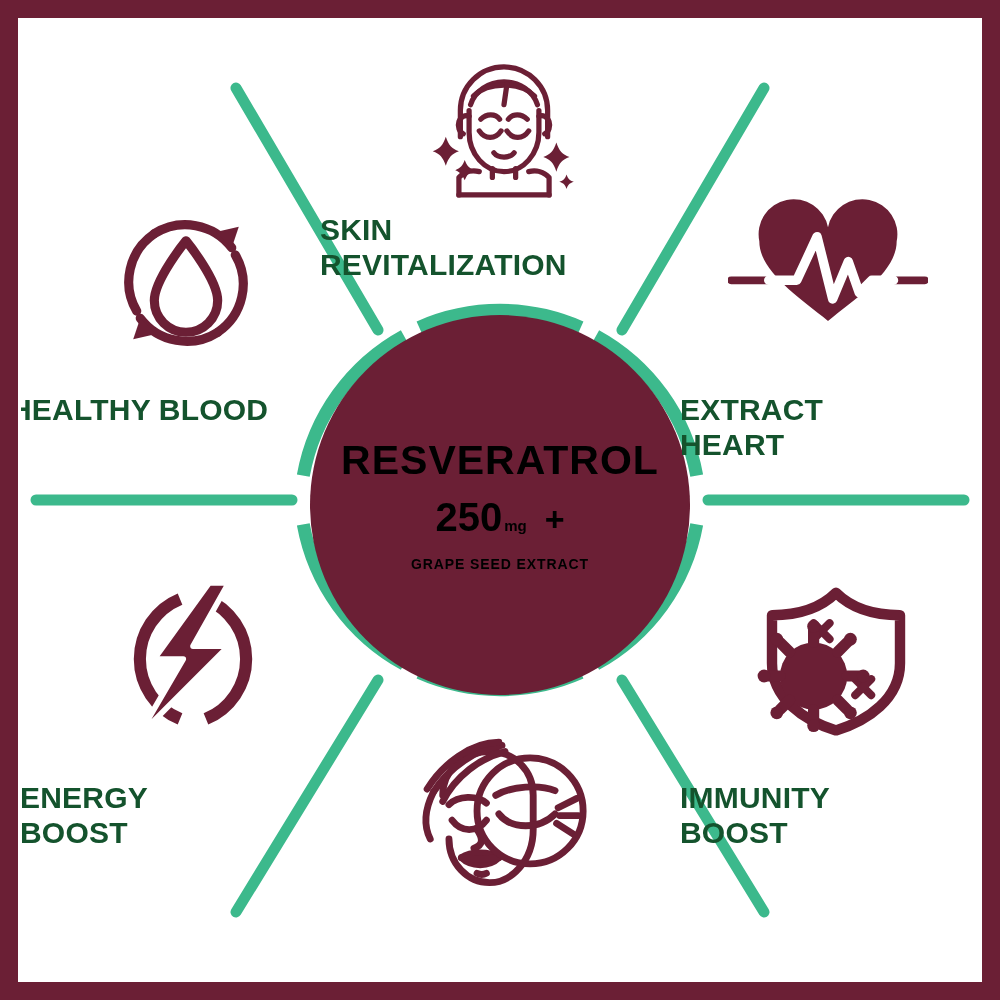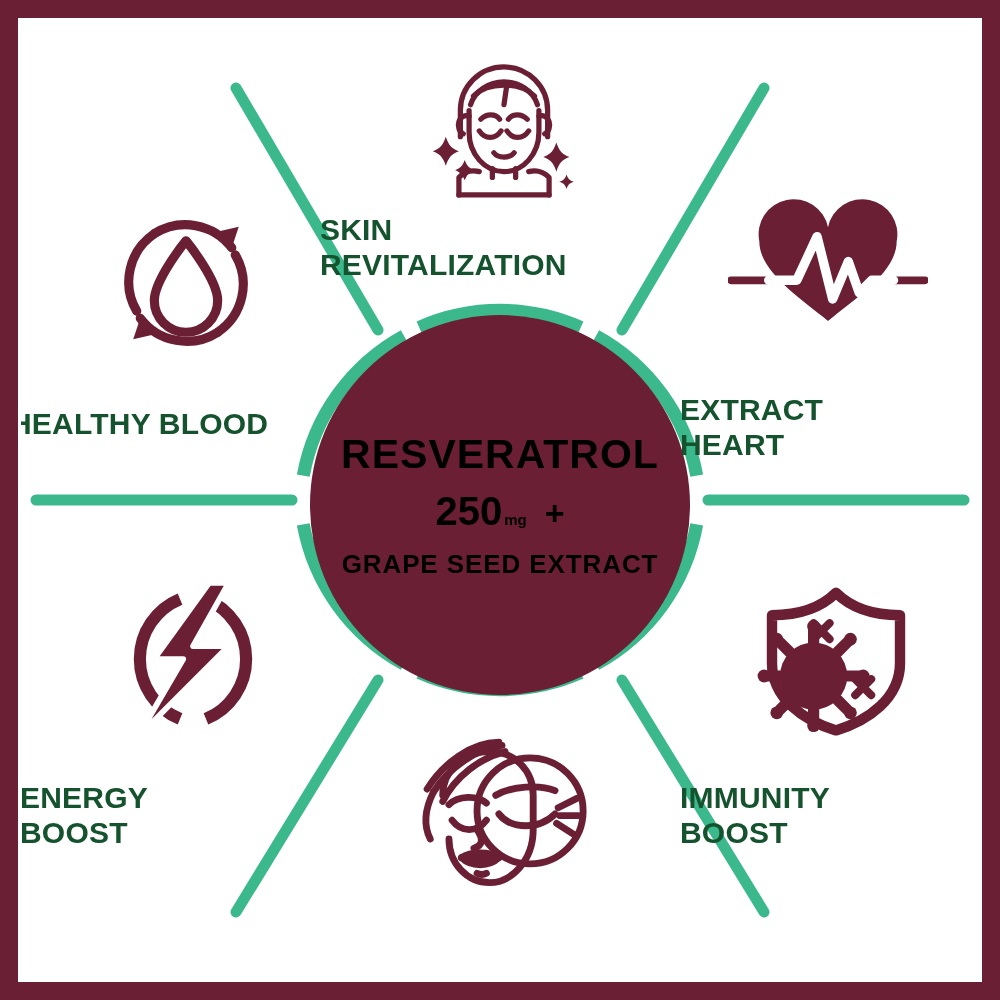--- a/index.html
+++ b/index.html
@@ -45,34 +45,34 @@
     line-height:1; margin-bottom:16px;
   }
   .c-dose{
     font-size:40px; font-weight:700; line-height:1;
     display:flex; align-items:baseline; justify-content:center;
     margin-bottom:20px;
   }
   .c-dose .unit{ font-size:15px; font-weight:600; margin-left:2px; }
   .c-dose .plus{ font-size:34px; font-weight:700; margin-left:18px; }
   .c-sub{
-    font-size:26px; font-weight:600; letter-spacing:0.9px; line-height:1;
+    font-size:14px; font-weight:600; letter-spacing:0.9px; line-height:1;
   }
 
   
   .label{
     position:absolute;
     text-align:left;
     color:#14532d;
     font-size:30px; font-weight:700;
     letter-spacing:0.2px;
     line-height:1.18;
   }
   .lbl-skin-revitalization{ left:320px; top:212px; width:360px; }
-  .lbl-healthy-blood-flow { left:10px;  top:406px; width:330px; }
+  .lbl-healthy-blood-flow { left:10px;  top:392px; width:330px; }
   .lbl-healthy-heart      { left:680px; top:392px; width:310px; }
   .lbl-energy-boost       { left:20px;  top:780px; width:320px; }
   .lbl-immunity-boost     { left:680px; top:780px; width:310px; }
   .lbl-anti-aging-skin    { left:300px; top:918px; width:400px; }
 
   .icon-box{ position:absolute; }
   .ico-blood   { left:98px;  top:195px; width:176px; height:176px; }
   .ico-face    { left:424px; top:52px;  width:160px; height:152px; }
   .ico-heart   { left:728px; top:196px; width:200px; height:128px; }
   .ico-energy  { left:112px; top:578px; width:162px; height:162px; }

